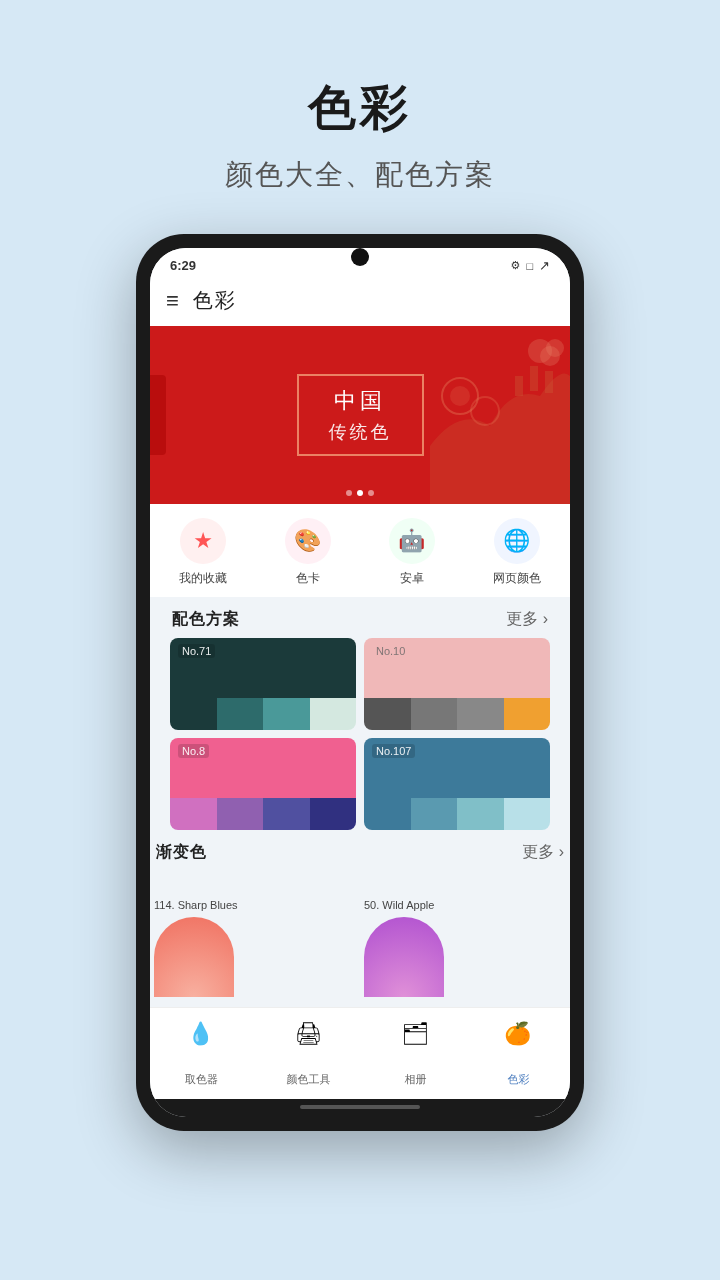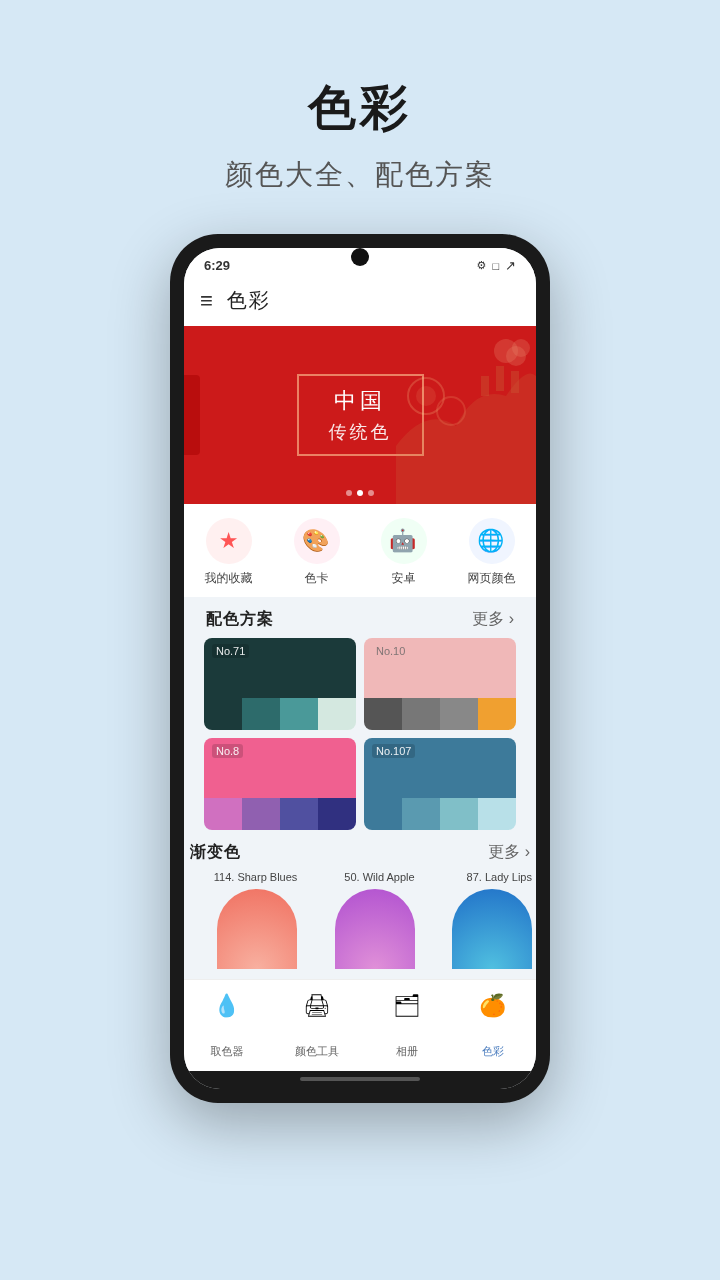--- a/index.html
+++ b/index.html
@@ -27,21 +27,21 @@
     }
     .page-header p {
       font-size: 28px;
       color: #555;
       margin-top: 16px;
       letter-spacing: 2px;
     }
 
     
     .phone-shell {
-      width: 380px;
+      width: 448px;
       background: #1a1a1a;
       border-radius: 48px;
       padding: 14px;
       box-shadow: 0 20px 60px rgba(0,0,0,0.3);
       position: relative;
     }
     .phone-screen {
       background: #f0f4f8;
       border-radius: 36px;
       overflow: hidden;
@@ -257,23 +257,24 @@
     }
     .gradient-grid {
       display: flex;
       gap: 8px;
       padding: 0 4px;
     }
     .gradient-item {
       flex: 1;
       display: flex;
       flex-direction: column;
-      align-items: flex-end;
+      align-items: flex-start;
       gap: 6px;
       cursor: pointer;
+      margin-top: 28px;
     }
     .gradient-label {
       font-size: 11px;
       color: #444;
       text-align: center;
     }
     .gradient-circle {
       width: 80px;
       height: 80px;
       border-radius: 50% 50% 0 0;
@@ -476,24 +477,20 @@
           <div class="gradient-item">
             <span class="gradient-label">114. Sharp Blues</span>
             <div class="gradient-circle" style="background: radial-gradient(circle at 50% 100%, #f8b0a0, #f07060);"></div>
           </div>
 
           <div class="gradient-item">
             <span class="gradient-label">50. Wild Apple</span>
             <div class="gradient-circle" style="background: radial-gradient(circle at 50% 100%, #e090d8, #b050d0);"></div>
           </div>
 
-          <div class="gradient-item">
-            <span class="gradient-label">87. Lady Lips</span>
-            <div class="gradient-circle" style="background: radial-gradient(circle at 50% 100%, #50c0e0, #2070c8);"></div>
-          </div>
         </div>
       </div>
 
       <div class="bottom-nav">
         <div class="bottom-nav-item">
           <div class="bottom-nav-icon" style="font-size:22px;">💧</div>
           <span class="bottom-nav-label">取色器</span>
         </div>
         <div class="bottom-nav-item">
           <div class="bottom-nav-icon" style="font-size:22px;">🖨</div>

